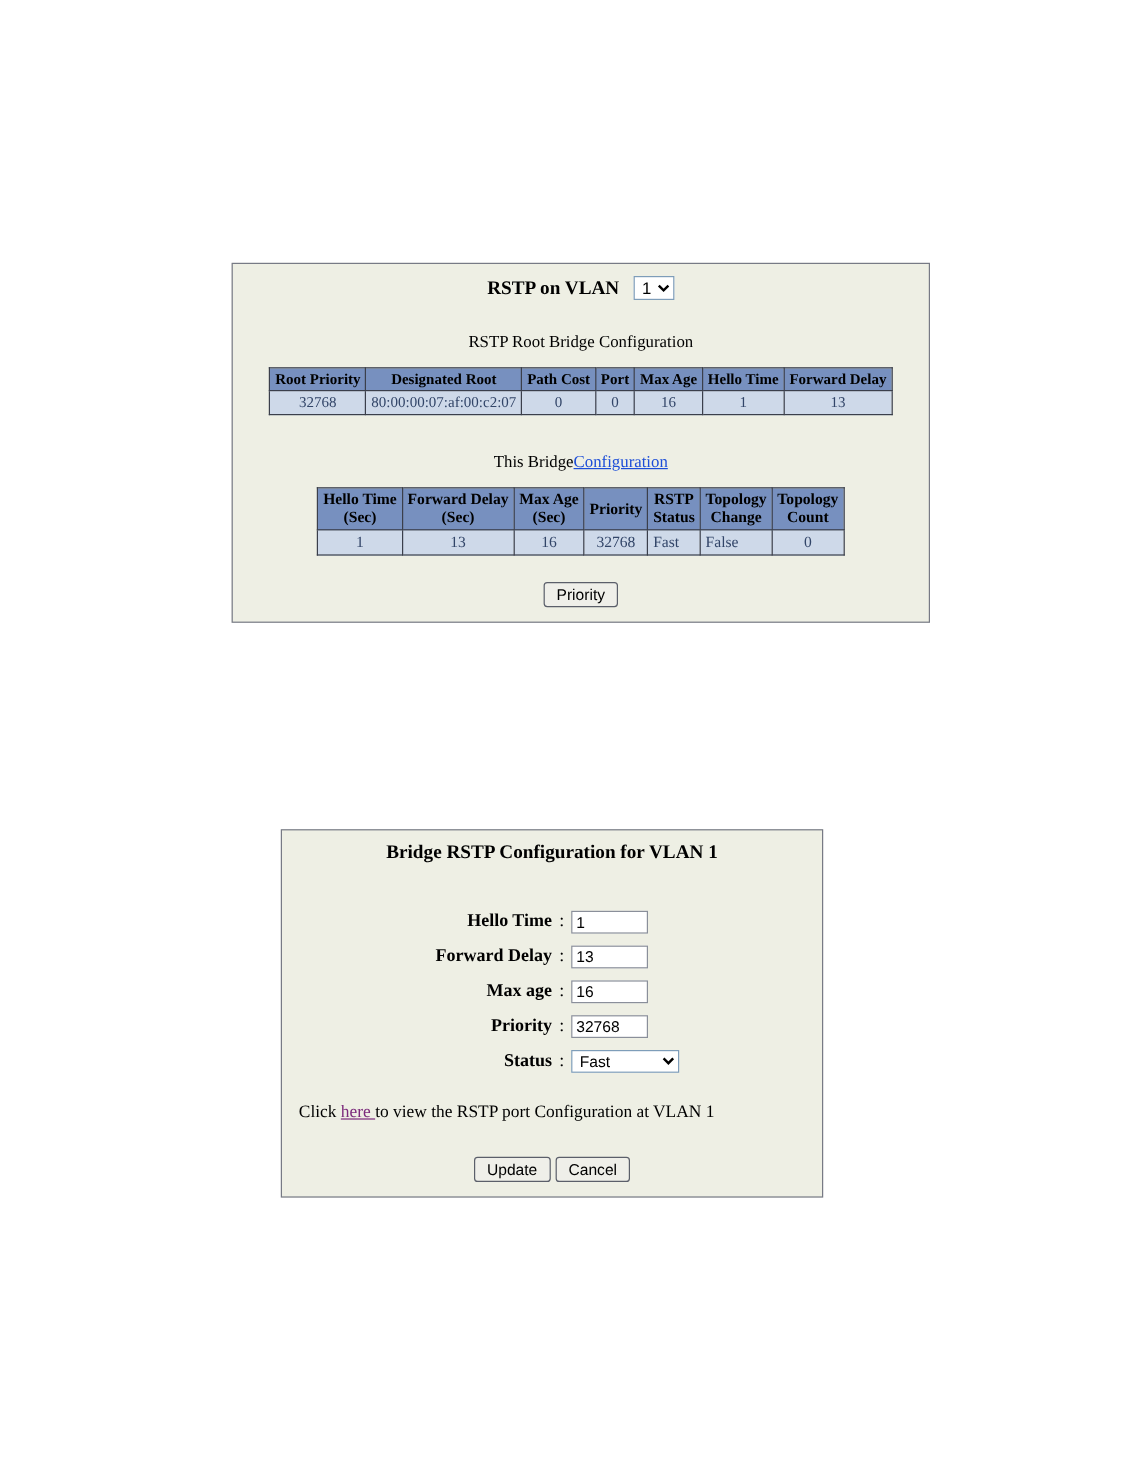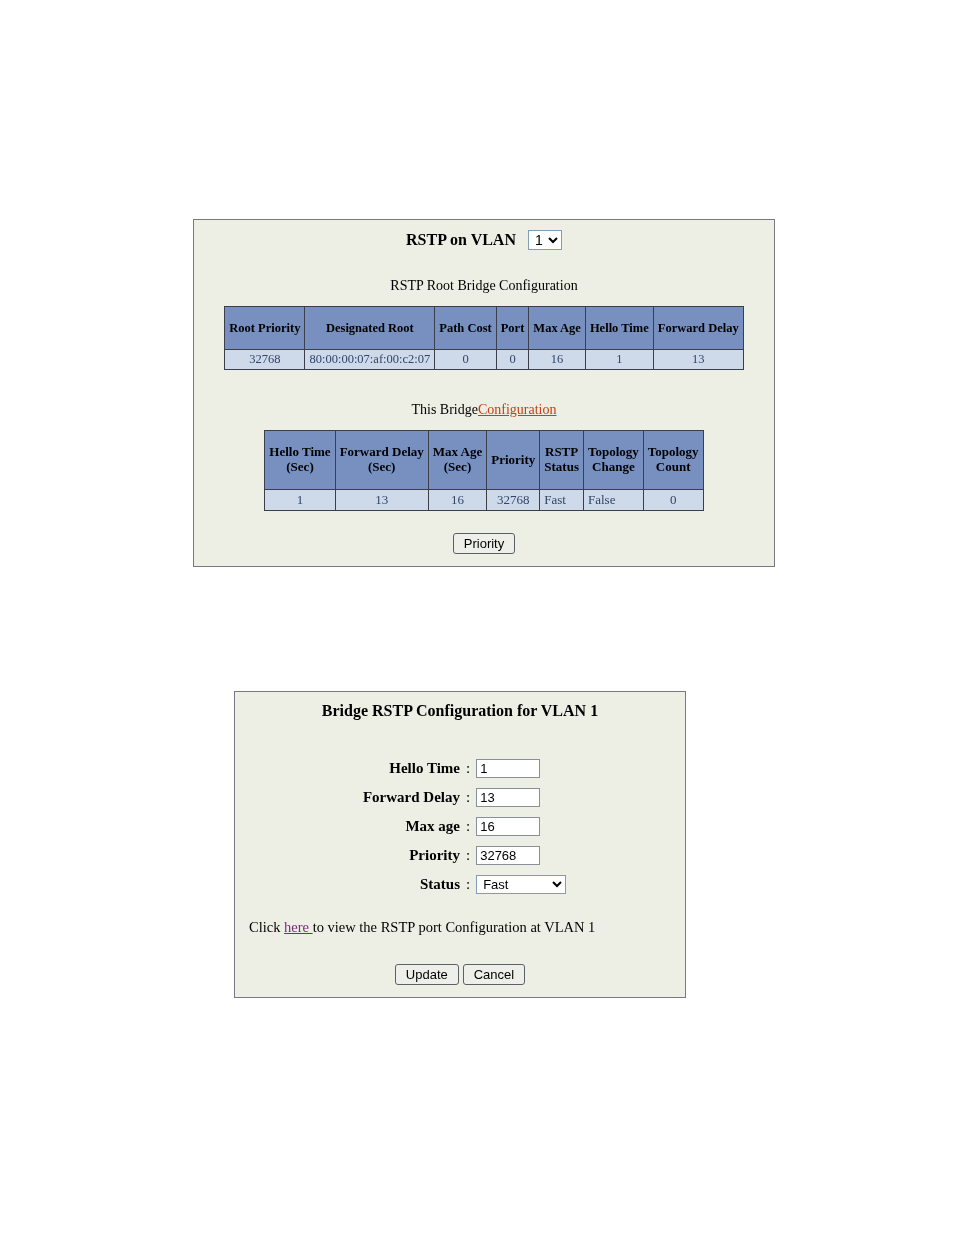--- a/index.html
+++ b/index.html
@@ -46,36 +46,36 @@
 
   table.data {
     border-collapse: collapse;
     margin: 4px auto 14px;
   }
   table.data th {
     background: #7790bf;
     border: 1px solid #3b3f4b;
     font-weight: bold;
     font-size: 13px;
-    padding: 14px 4px;
+    padding: 2px 4px;
     text-align: center;
     line-height: 1.15;
   }
   table.data td {
     background: #ced9e9;
     border: 1px solid #3b3f4b;
     font-size: 13px;
     padding: 2px 4px;
     text-align: center;
     color: #324568;
   }
   #root-table th, #root-table td { font-size: 12.5px; }
 
   .bridge-title { padding-top: 18px; }
-  a.link { color: #c2410c; text-decoration: underline; }
+  a.link { color: #1d4ed8; text-decoration: underline; }
 
   .btn {
     font-family: Arial, Helvetica, sans-serif;
     font-size: 13px;
     padding: 2px 10px;
     background: #efefe9;
     border: 1px solid #5b5f6a;
     border-radius: 3px;
     cursor: pointer;
   }

